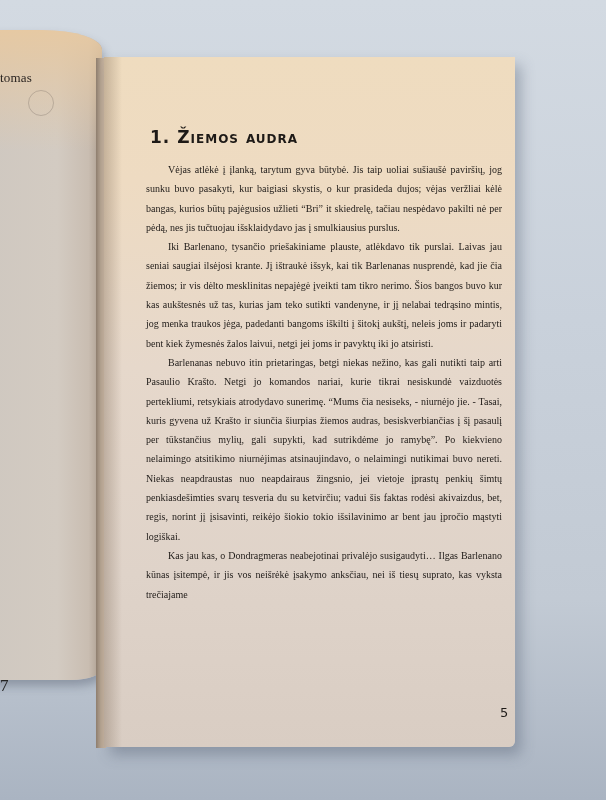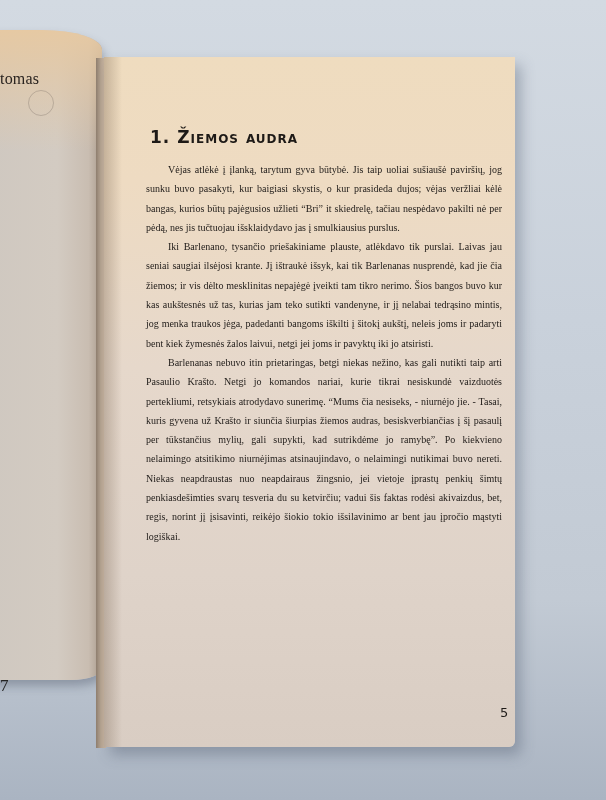--- a/index.html
+++ b/index.html
@@ -14,21 +14,21 @@
     border-top-right-radius: 60px 20px;
     border-bottom-right-radius: 30px 12px;
     box-shadow: 2px 6px 10px rgba(60,70,90,0.35);
   }
   .left-page-top {
     position:absolute; left:0; top:0; width:100%; height:120px;
     background: linear-gradient(180deg, #e6c9a3 0%, rgba(220,200,175,0.0) 100%);
     border-top-right-radius: 60px 20px;
   }
   .left-header {
-    position:absolute; left:10px; top:40px; font-size:16px; color:#2a2420;
+    position:absolute; left:10px; top:40px; font-size:13px; color:#2a2420;
     letter-spacing:0.2px;
   }
   .left-stamp {
     position:absolute; left:38px; top:60px; width:24px; height:24px; border-radius:50%;
     border:1px solid rgba(120,110,100,0.35);
   }
   .left-folio {
     position:absolute; left:10px; top:646px; font-size:17px; color:#222;
   }
   .gutter {
@@ -72,15 +72,16 @@
 <div class="gutter"></div>
 
 <div class="right-page"></div>
 
 <div class="chapter-title">1. Žiemos audra</div>
 
 <div class="body-text">
   <p>Vėjas atlėkė į įlanką, tarytum gyva būtybė. Jis taip uoliai sušiaušė paviršių, jog sunku buvo pasakyti, kur baigiasi skystis, o kur prasideda dujos; vėjas veržliai kėlė bangas, kurios būtų pajėgusios užlieti “Bri” it skiedrelę, tačiau nespėdavo pakilti nė per pėdą, nes jis tučtuojau išsklaidydavo jas į smulkiausius purslus.</p>
   <p>Iki Barlenano, tysančio priešakiniame plauste, atlėkdavo tik purslai. Laivas jau seniai saugiai ilsėjosi krante. Jį ištraukė išsyk, kai tik Barlenanas nusprendė, kad jie čia žiemos; ir vis dėlto mesklinitas nepajėgė įveikti tam tikro nerimo. Šios bangos buvo kur kas aukštesnės už tas, kurias jam teko sutikti vandenyne, ir jį nelabai tedrąsino mintis, jog menka traukos jėga, padedanti bangoms iškilti į šitokį aukštį, neleis joms ir padaryti bent kiek žymesnės žalos laivui, netgi jei joms ir pavyktų iki jo atsiristi.</p>
   <p>Barlenanas nebuvo itin prietaringas, betgi niekas nežino, kas gali nutikti taip arti Pasaulio Krašto. Netgi jo komandos nariai, kurie tikrai nesiskundė vaizduotės pertekliumi, retsykiais atrodydavo sunerimę. “Mums čia nesiseks, - niurnėjo jie. - Tasai, kuris gyvena už Krašto ir siunčia šiurpias žiemos audras, besiskverbiančias į šį pasaulį per tūkstančius mylių, gali supykti, kad sutrikdėme jo ramybę”. Po kiekvieno nelaimingo atsitikimo niurnėjimas atsinaujindavo, o nelaimingi nutikimai buvo nereti. Niekas neapdraustas nuo neapdairaus žingsnio, jei vietoje įprastų penkių šimtų penkiasdešimties svarų tesveria du su ketvirčiu; vadui šis faktas rodėsi akivaizdus, bet, regis, norint jį įsisavinti, reikėjo šiokio tokio išsilavinimo ar bent jau įpročio mąstyti logiškai.</p>
+  <p>Kas jau kas, o Dondragmeras neabejotinai privalėjo susigaudyti… Ilgas Barlenano kūnas įsitempė, ir jis vos neišrėkė įsakymo anksčiau, nei iš tiesų suprato, kas vyksta trečiajame</p>
 </div>
 
 <div class="folio">5</div>
 
 </body></html>

